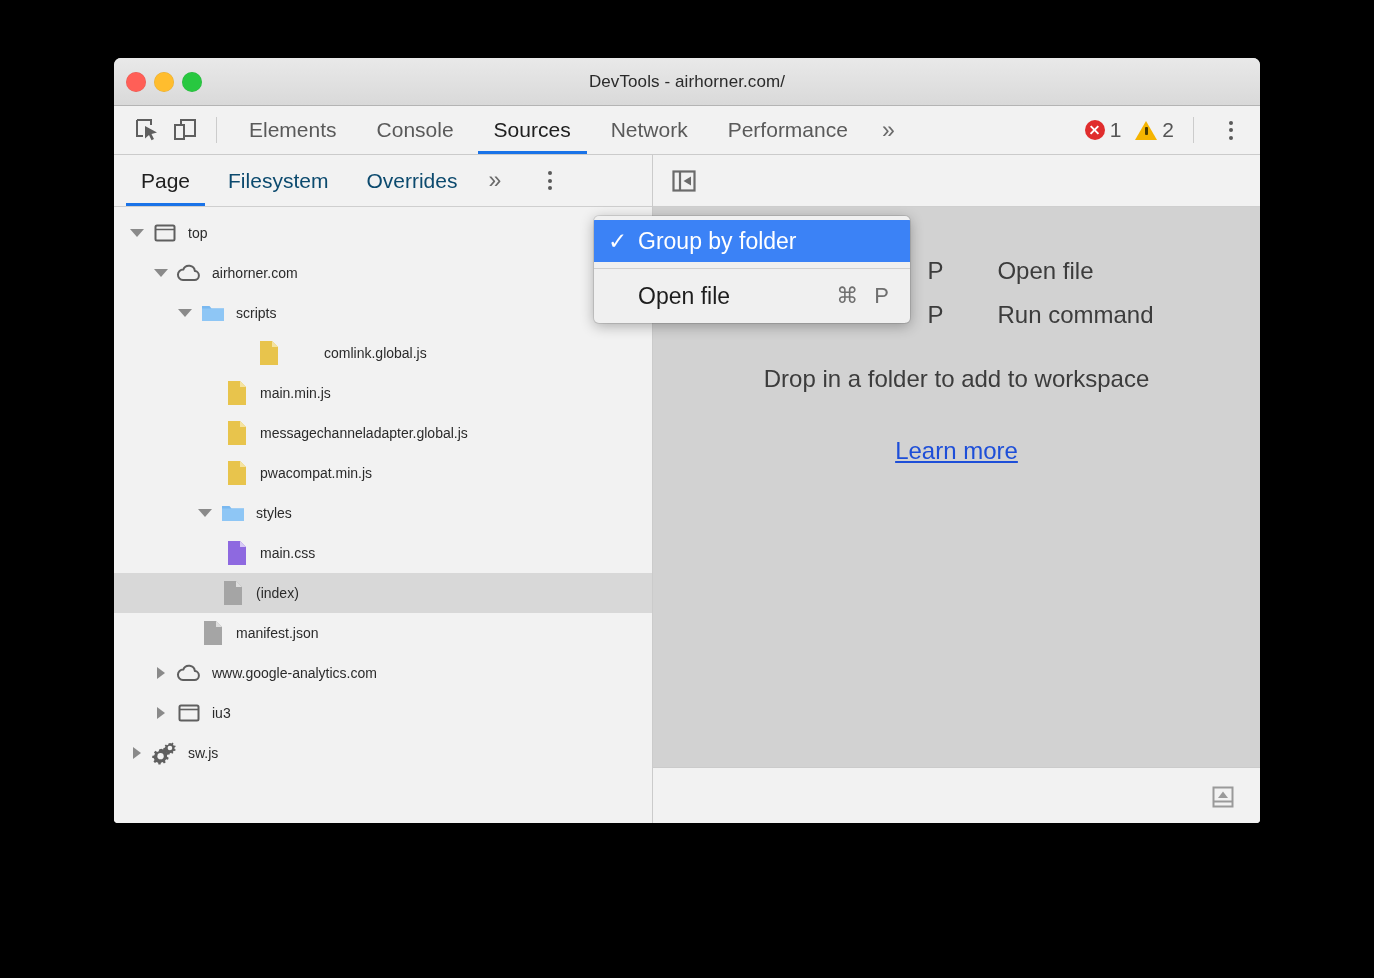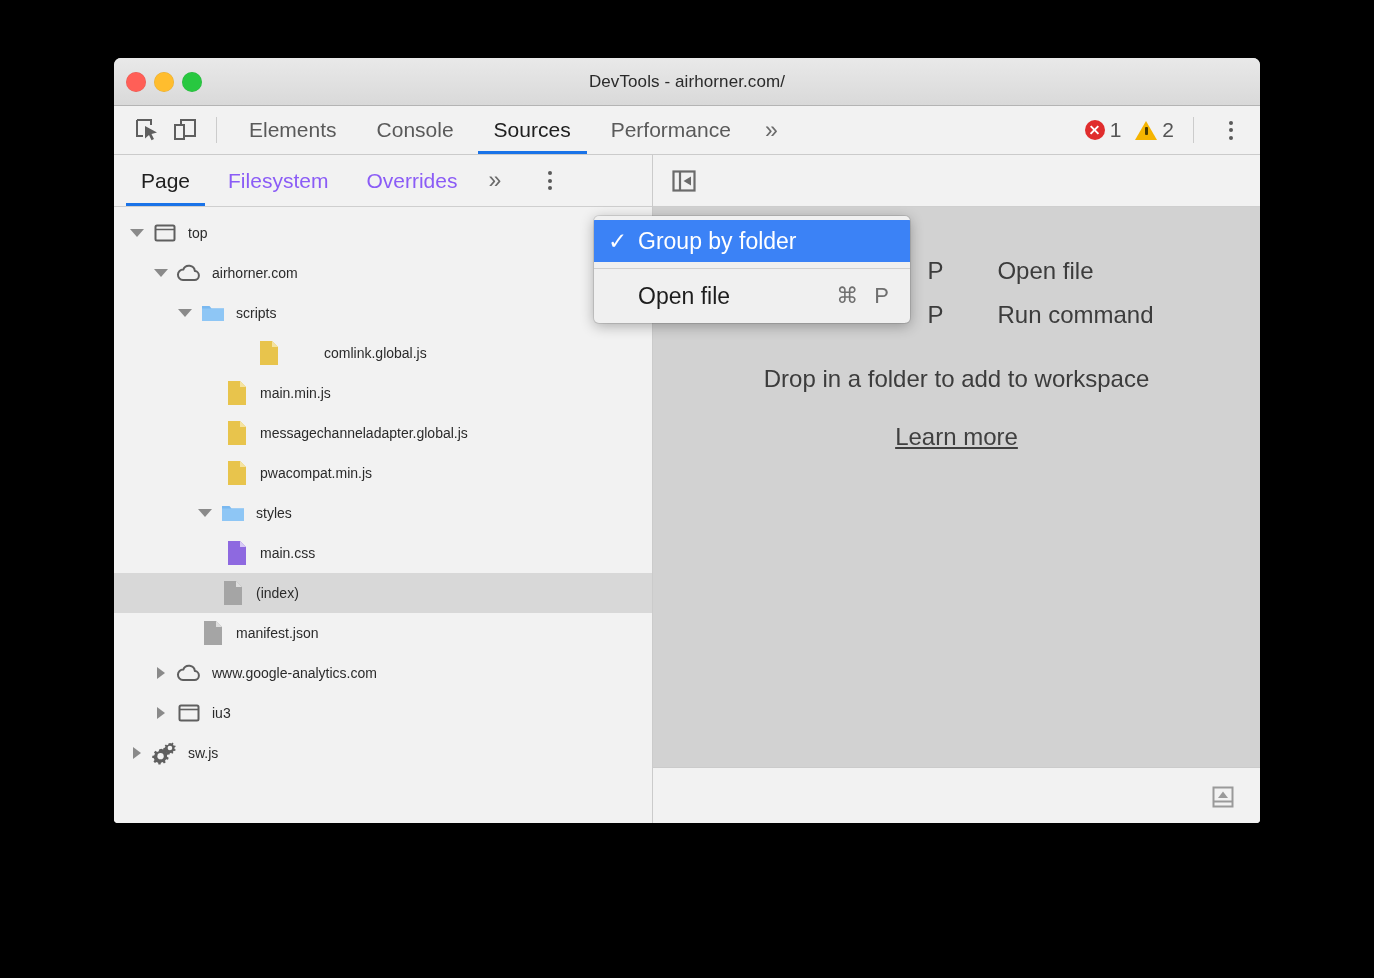--- a/index.html
+++ b/index.html
@@ -199,21 +199,21 @@
     background: #f2f2f2;
     position: relative;
   }
   .nav-tab {
     position: relative;
     display: flex;
     align-items: center;
     height: 51px;
     padding: 0 19px;
     font-size: 21px;
-    color: #8b5cf6;
+    color: #0c4a6e;
     white-space: nowrap;
   }
   .nav-tab.active { color: #202020; }
   .nav-tab.active::after {
     content: "";
     position: absolute;
     left: 4px; right: 4px;
     bottom: 0;
     height: 3px;
     background: #1a73e8;
@@ -314,23 +314,23 @@
     letter-spacing: 4px;
     color: #3c3c3c;
   }
   .hint-label { text-align: left; }
   .dropline {
     font-size: 24px;
     color: #3c3c3c;
     margin-top: 26px;
   }
   .learn {
-    margin-top: 30px;
+    margin-top: 44px;
     font-size: 24px;
-    color: #404040;
+    color: #1d4ed8;
     text-decoration: underline;
   }
 
   .statusbar {
     height: 57px;
     background: #f2f2f2;
     border-top: 1px solid #cbcbcb;
     display: flex;
     align-items: center;
     justify-content: flex-end;
@@ -417,20 +417,23 @@
         <div class="tab">
             <span>Elements</span>
           </div>
         <div class="tab">
             <span>Console</span>
           </div>
         <div class="tab active">
             <span>Sources</span>
           </div>
         <div class="tab">
+            <span>Network</span>
+          </div>
+        <div class="tab">
             <span>Performance</span>
           </div>
         <div class="tab more">»</div>
       </div>
       <div class="spacer"></div>
       <div class="badges">
         <span class="err-icon"></span>
         <span class="badge-num">1</span>
         <span class="warn-icon"></span>
         <span class="badge-num">2</span>

